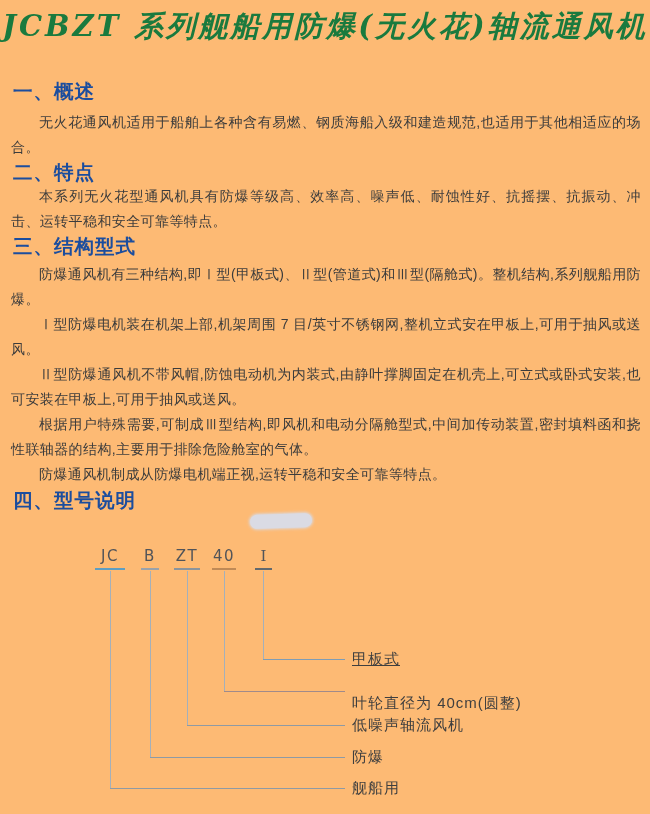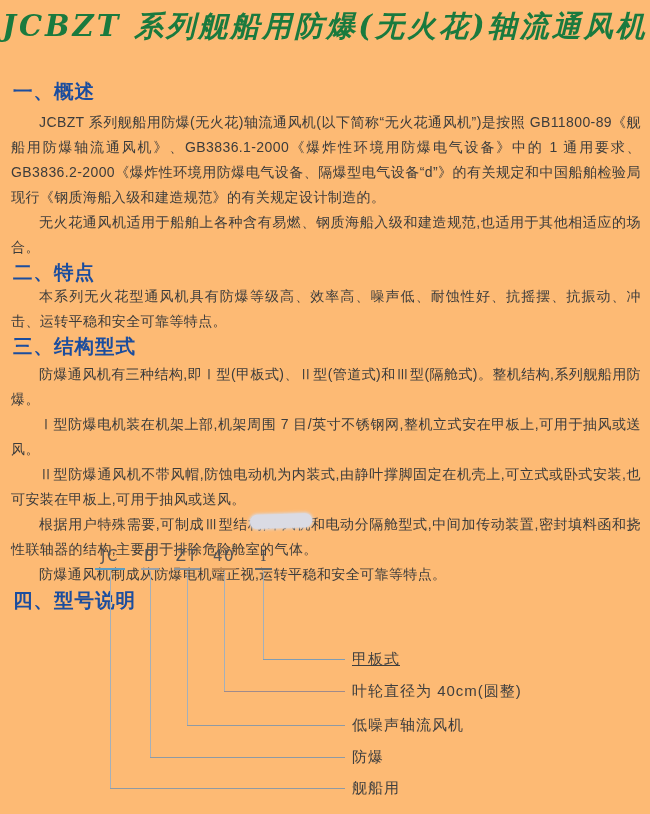--- a/index.html
+++ b/index.html
@@ -105,40 +105,39 @@
   .g-zt .code-letter   { left: 174px; width: 26px; }
   .g-zt .code-underline{ left: 174px; width: 26px; background: #8b949c; }
   .g-zt .vline { left: 187px; height: 154px; }
   .g-zt .hline { left: 187px; top: 180px; width: 158px; }
   .g-zt .meaning { top: 170px; }
 
   .g-40 .code-letter   { left: 212px; width: 24px; }
   .g-40 .code-underline{ left: 212px; width: 24px; background: #c08a56; }
   .g-40 .vline { left: 224px; height: 120px; }
   .g-40 .hline { left: 224px; top: 146px; width: 121px; background: #a08a8a; }
-  .g-40 .meaning { top: 136px; }
+  .g-40 .meaning { top: 148px; }
 
   .g-i .code-letter    { left: 255px; width: 17px; font-family: "DejaVu Serif", serif; letter-spacing: 0; }
   .g-i .code-underline { left: 255px; width: 17px; background: #62696e; }
   .g-i .vline { left: 263px; height: 88px; }
   .g-i .hline { left: 263px; top: 114px; width: 82px; background: #7e9cb4; }
   .g-i .meaning { top: 104px; text-decoration: underline; }
 </style>
 </head>
 <body>
 
 <div class="page">
 
   <h1 class="doc-title">JCBZT 系列舰船用防爆(无火花)轴流通风机</h1>
 
   <div class="content">
 
     <section class="sec-0">
       <h2 class="sec-heading">一、概述</h2>
-      <p class="body-par">JCBZT 系列舰船用防爆(无火花)轴流通风机(以下简称“无火花通风机”)是按照 GB11800-89《舰船用防爆轴流通风机》、GB3836.1-2000《爆炸性环境用防爆电气设备》中的 1 通用要求、GB3836.2-2000《爆炸性环境用防爆电气设备、隔爆型电气设备“d”》的有关规定和中国船舶检验局现行《钢质海船入级和建造规范》的有关规定设计制造的。</p>
       <p class="body-par">无火花通风机适用于船舶上各种含有易燃、钢质海船入级和建造规范,也适用于其他相适应的场合。</p>
     </section>
 
     <section class="sec-1">
       <h2 class="sec-heading">二、特点</h2>
       <p class="body-par">本系列无火花型通风机具有防爆等级高、效率高、噪声低、耐蚀性好、抗摇摆、抗振动、冲击、运转平稳和安全可靠等特点。</p>
     </section>
 
     <section class="sec-2">
       <h2 class="sec-heading">三、结构型式</h2>

